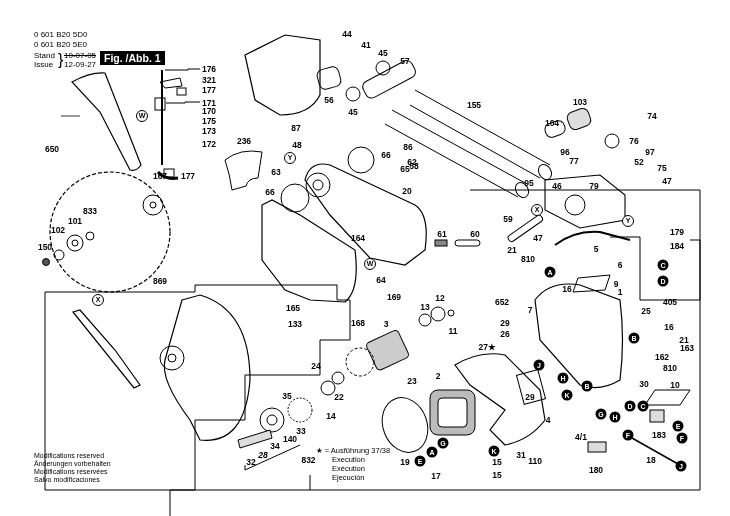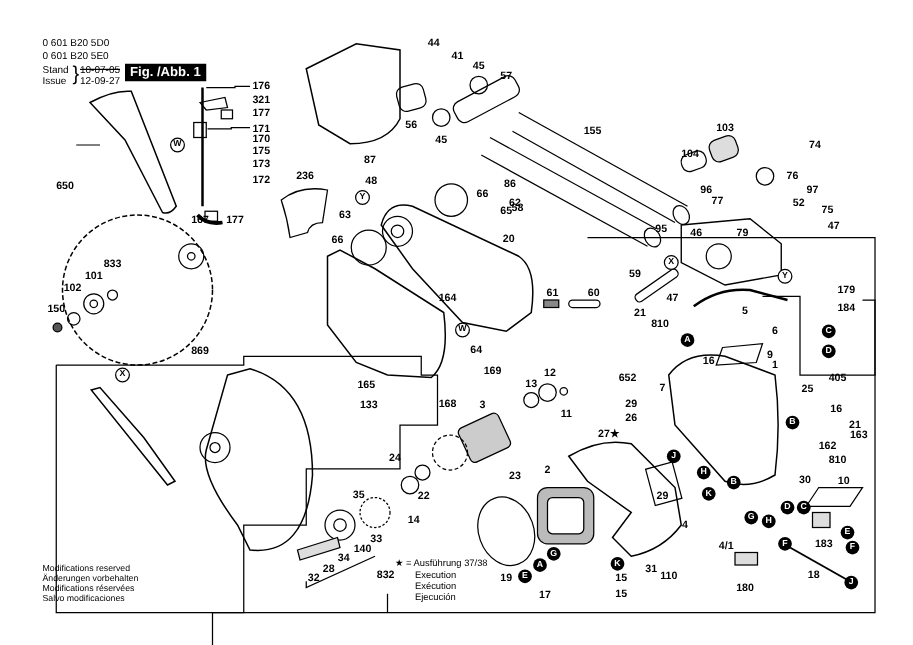--- a/index.html
+++ b/index.html
@@ -208,21 +208,21 @@
     <div class="lbl" style="left: 316px; top: 366px;">24</div>
     <div class="lbl" style="left: 339px; top: 397px;">22</div>
     <div class="lbl" style="left: 287px; top: 396px;">35</div>
     <div class="lbl" style="left: 331px; top: 416px;">14</div>
     <div class="lbl" style="left: 412px; top: 381px;">23</div>
     <div class="lbl" style="left: 438px; top: 376px;">2</div>
     <div class="lbl" style="left: 487px; top: 347px;">27★</div>
     <div class="lbl" style="left: 301px; top: 431px;">33</div>
     <div class="lbl" style="left: 290px; top: 439px;">140</div>
     <div class="lbl" style="left: 275px; top: 446px;">34</div>
-    <div class="lbl" style="left: 263px; top: 455px;">28</div>
+    <div class="lbl" style="left: 263px; top: 455px; font-style: italic;">28</div>
     <div class="lbl" style="left: 251px; top: 462px;">32</div>
     <div class="lbl" style="left: 287px; top: 460px; padding-left: 43px;">832</div>
     <div class="lbl" style="left: 405px; top: 462px;">19</div>
     <div class="lbl" style="left: 436px; top: 476px;">17</div>
     <div class="lbl" style="left: 497px; top: 462px;">15</div>
     <div class="lbl" style="left: 497px; top: 475px;">15</div>
     <div class="lbl" style="left: 521px; top: 455px;">31</div>
     <div class="lbl" style="left: 552px; top: 123px;">104</div>
     <div class="lbl" style="left: 580px; top: 102px;">103</div>
     <div class="lbl" style="left: 652px; top: 116px;">74</div>

